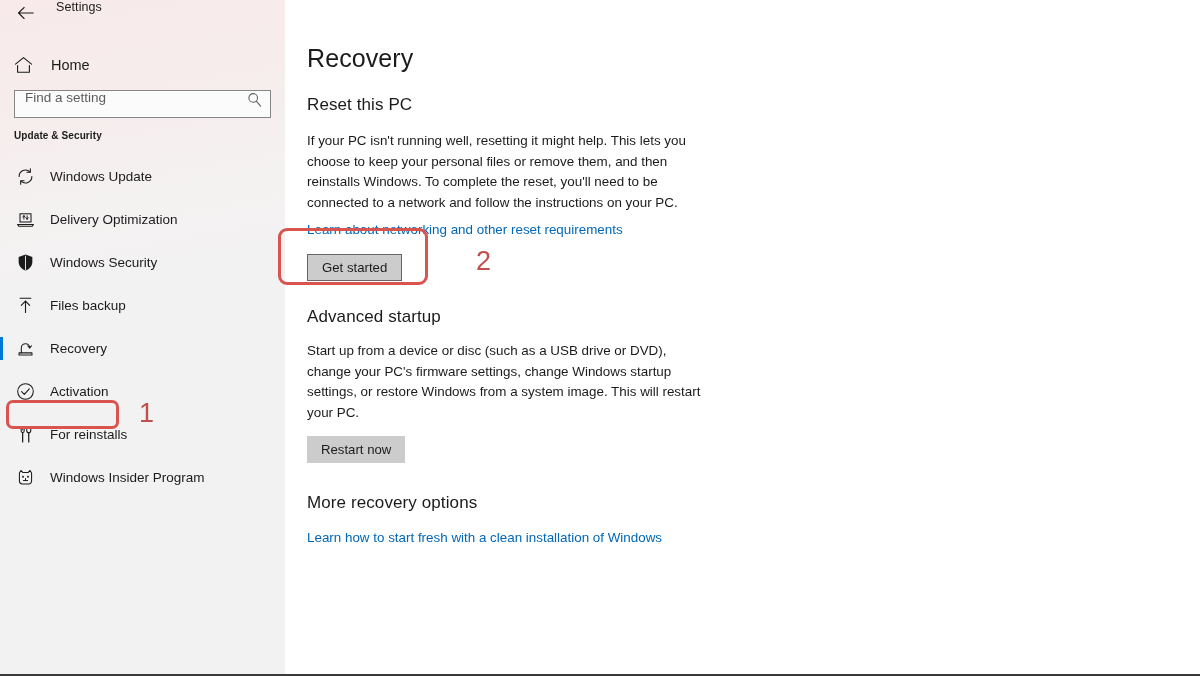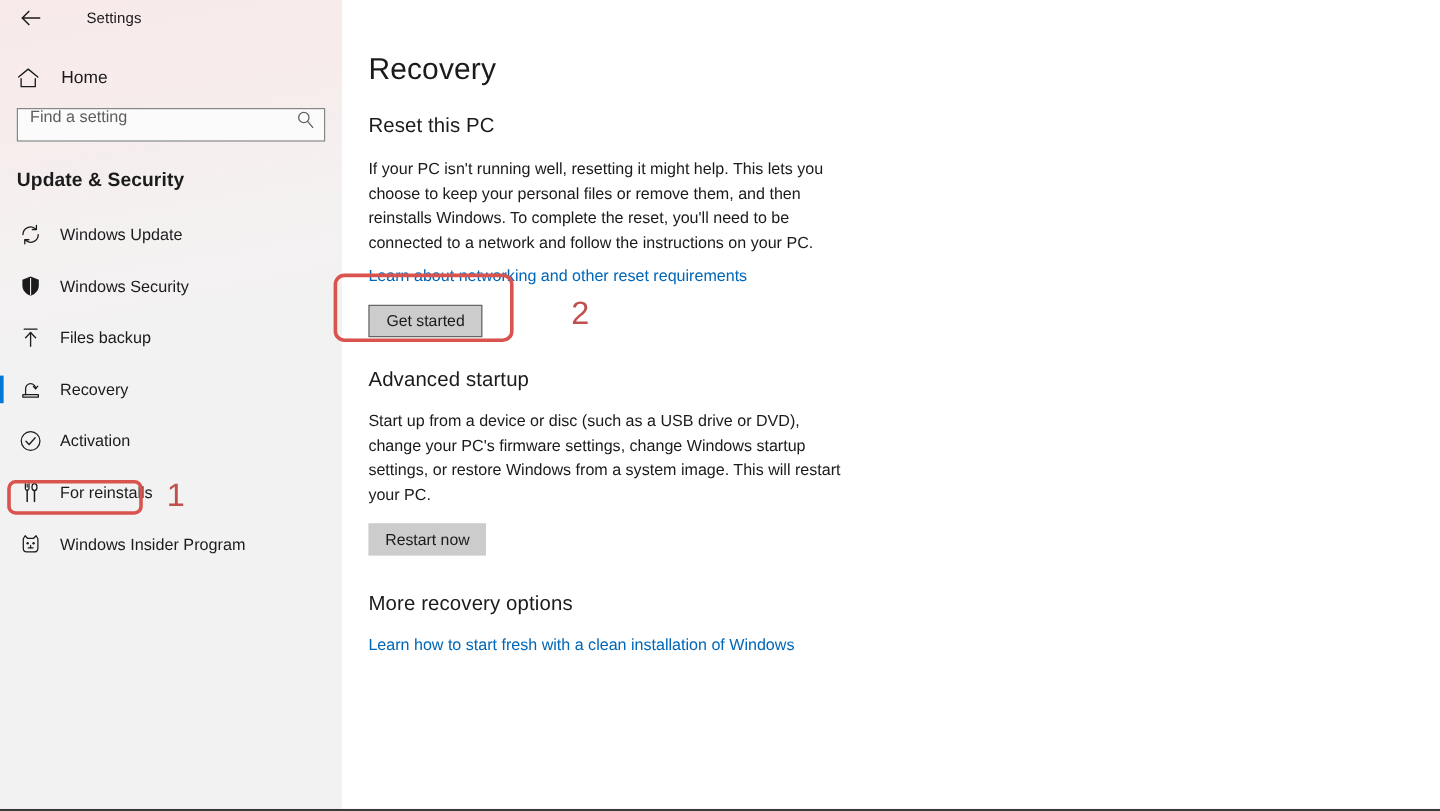--- a/index.html
+++ b/index.html
@@ -29,23 +29,21 @@
     position: relative;
     width: 285px;
     height: 100%;
     flex: 0 0 285px;
     background: linear-gradient(170deg, #f8eaea 0%, #f7ecec 14%, #f4f1f1 30%, #f2f2f2 48%, #f2f2f2 100%);
     box-sizing: border-box;
   }
   .titlebar {
     height: 30px;
     display: flex;
-    align-items: center;
     padding-left: 12px;
-    gap: 16px;
   }
   .back-arrow {
     width: 26px;
     height: 26px;
     display: flex;
     align-items: center;
     justify-content: center;
     color: #1b1b1b;
   }
   .app-title {
@@ -100,25 +98,25 @@
   .search-icon {
     width: 16px;
     height: 16px;
     color: #5d5d5d;
     display: flex;
     align-items: center;
     justify-content: center;
   }
 
   .group-title {
-    font-size: 16px;
+    font-size: 10px;
     font-weight: bold;
     color: #1b1b1b;
     padding-left: 14px;
-    margin-top: 24px;
+    margin-top: 12px;
     letter-spacing: 0.1px;
   }
 
   .nav-list {
     margin-top: 14px;
   }
   .nav-item {
     position: relative;
     display: flex;
     align-items: center;
@@ -299,20 +297,31 @@
           <svg width="19" height="19" viewBox="0 0 20 20" fill="none" aria-hidden="true">
             <path d="M3.3 10a6.7 6.7 0 0 1 11.4-4.8" stroke="#1b1b1b" stroke-width="1.15" stroke-linecap="round"></path>
             <path d="M16.7 10a6.7 6.7 0 0 1-11.4 4.8" stroke="#1b1b1b" stroke-width="1.15" stroke-linecap="round"></path>
             <path d="M15.1 1.9v3.6h-3.6" stroke="#1b1b1b" stroke-width="1.15" stroke-linecap="round" stroke-linejoin="round"></path>
             <path d="M4.9 18.1v-3.6h3.6" stroke="#1b1b1b" stroke-width="1.15" stroke-linecap="round" stroke-linejoin="round"></path>
           </svg>
         </span>
         <span class="nav-label">Windows Update</span>
       </div>
 
+      <div class="nav-item">
+        <span class="nav-icon">
+          <svg width="19" height="19" viewBox="0 0 20 20" fill="none" aria-hidden="true">
+            <rect x="4.2" y="4" width="11.6" height="8.6" stroke="#1b1b1b" stroke-width="1.1"></rect>
+            <path d="M1.6 15.2h16.8l-1.5 2H3.1z" stroke="#1b1b1b" stroke-width="1.1" stroke-linejoin="round"></path>
+            <path d="M8.3 9.6V6.1M8.3 6.1l-1.3 1.4M8.3 6.1l1.3 1.4" stroke="#1b1b1b" stroke-width="1" stroke-linecap="round" stroke-linejoin="round"></path>
+            <path d="M11.7 6.1v3.5M11.7 9.6l1.3-1.4M11.7 9.6l-1.3-1.4" stroke="#1b1b1b" stroke-width="1" stroke-linecap="round" stroke-linejoin="round"></path>
+          </svg>
+        </span>
+        <span class="nav-label">Delivery Optimization</span>
+      </div>
 
       <div class="nav-item">
         <span class="nav-icon">
           <svg width="19" height="19" viewBox="0 0 20 20" fill="none" aria-hidden="true">
             <path d="M10 1.6 2.8 4.3v5.1c0 4.2 3 7.6 7.2 9 4.2-1.4 7.2-4.8 7.2-9V4.3z" fill="#1b1b1b"></path>
             <path d="M10 2.8v15.2" stroke="#ffffff" stroke-width="0.9"></path>
           </svg>
         </span>
         <span class="nav-label">Windows Security</span>
       </div>

